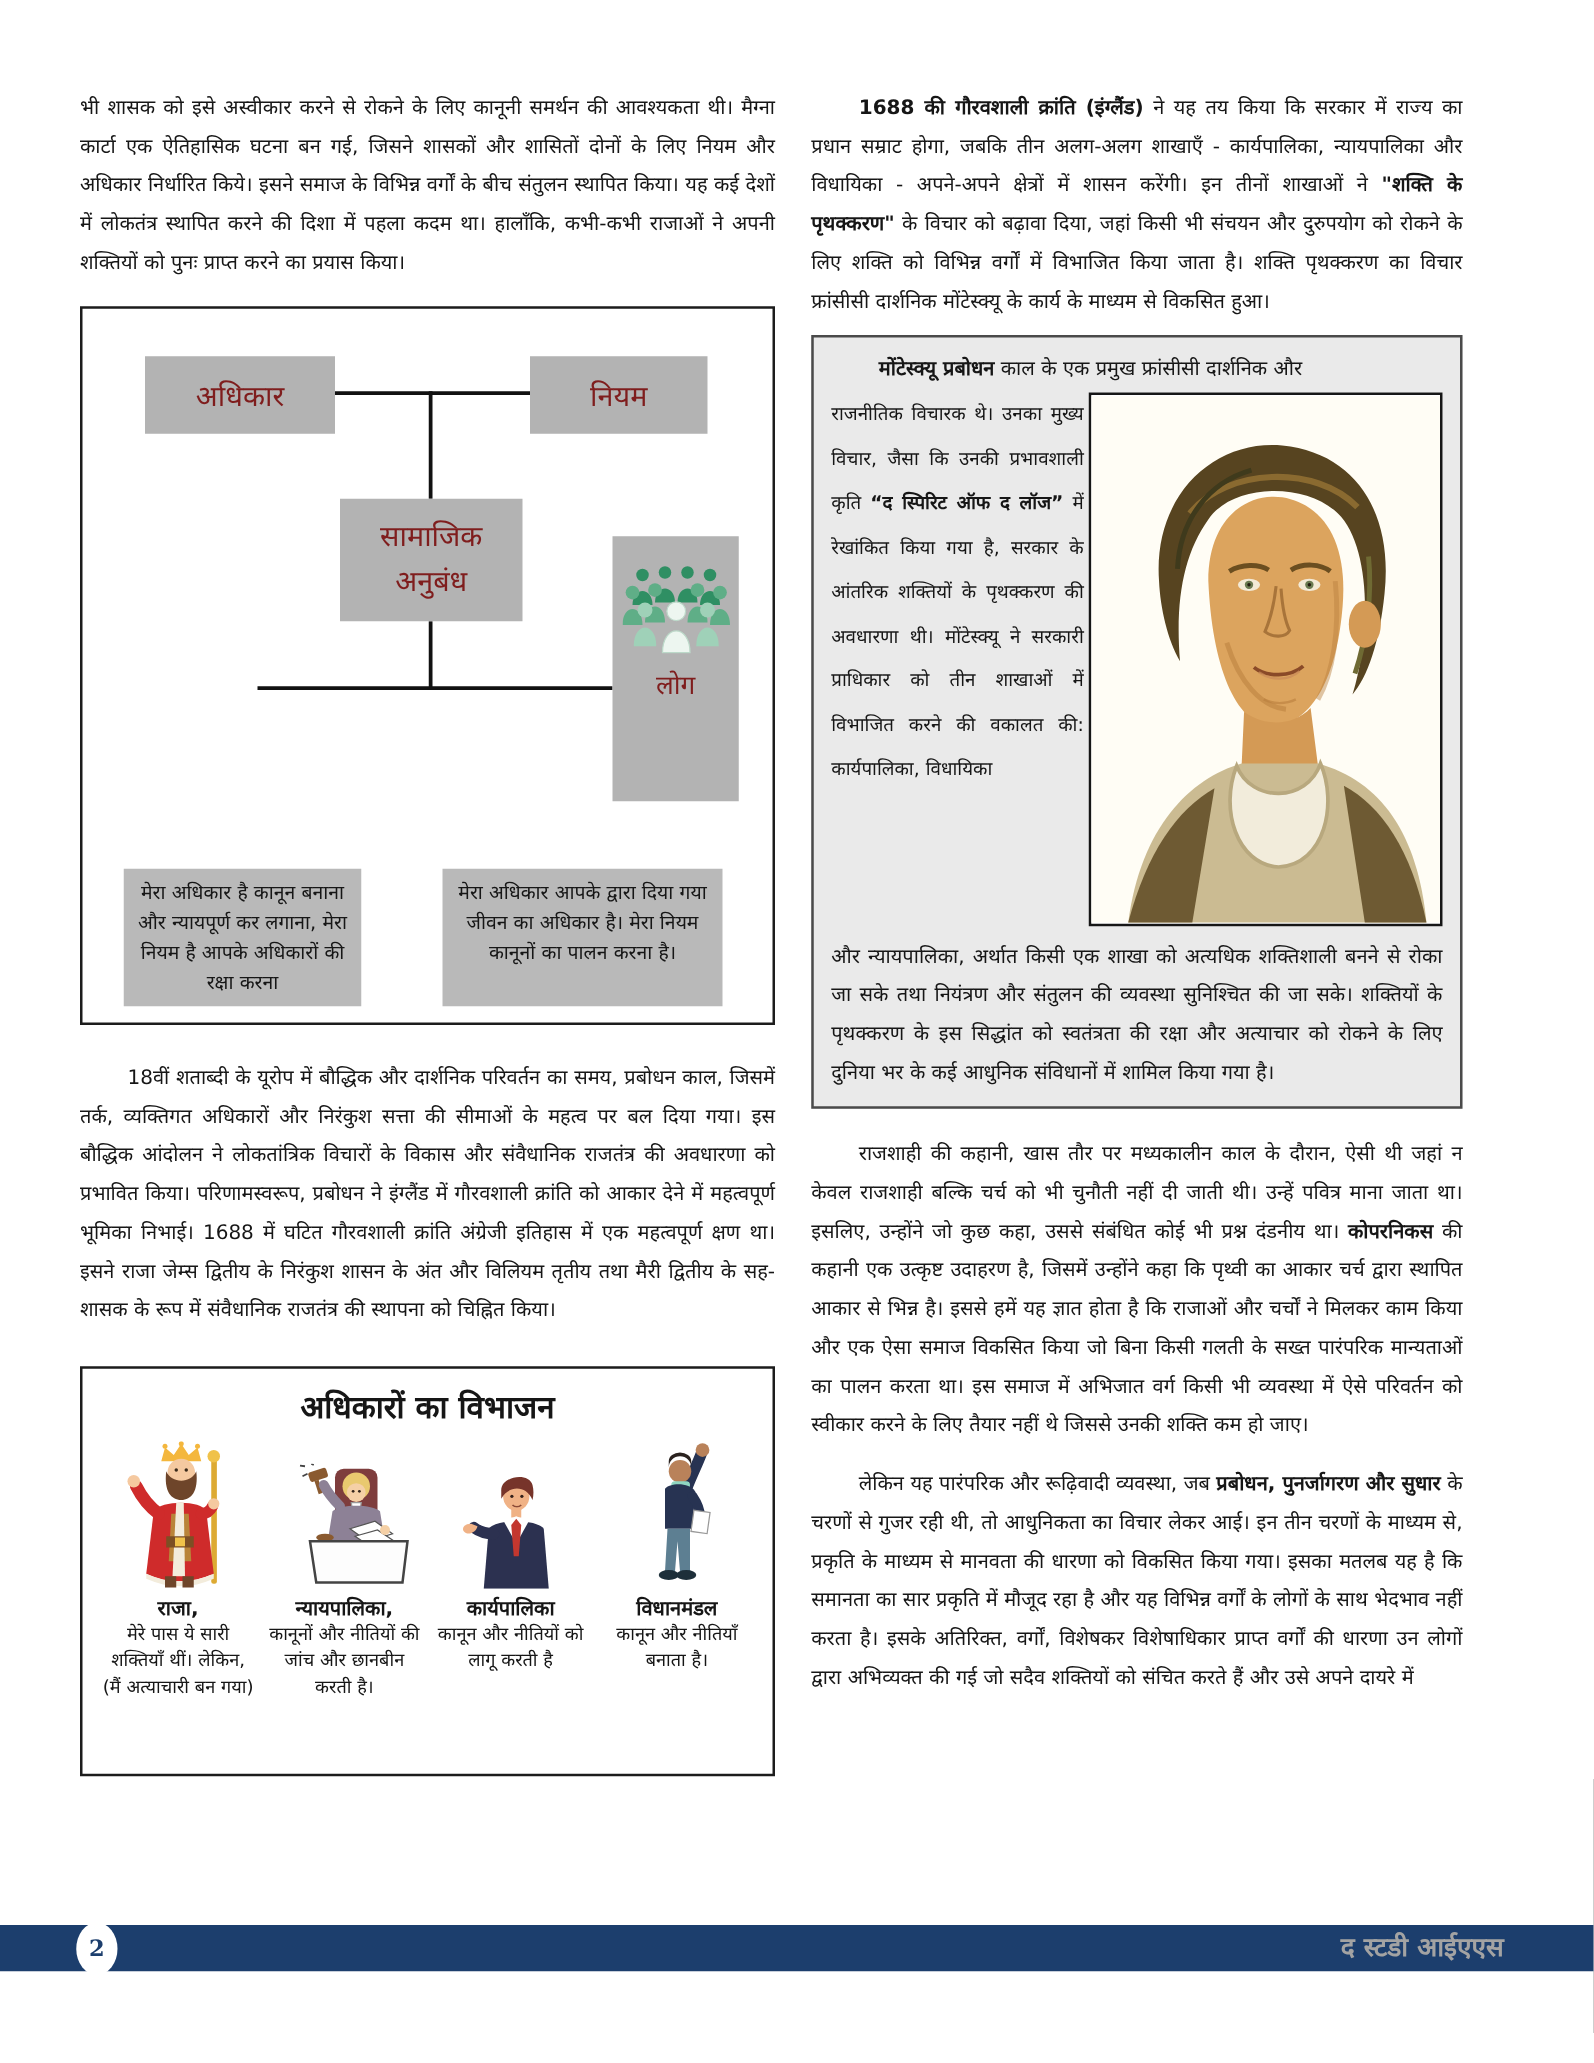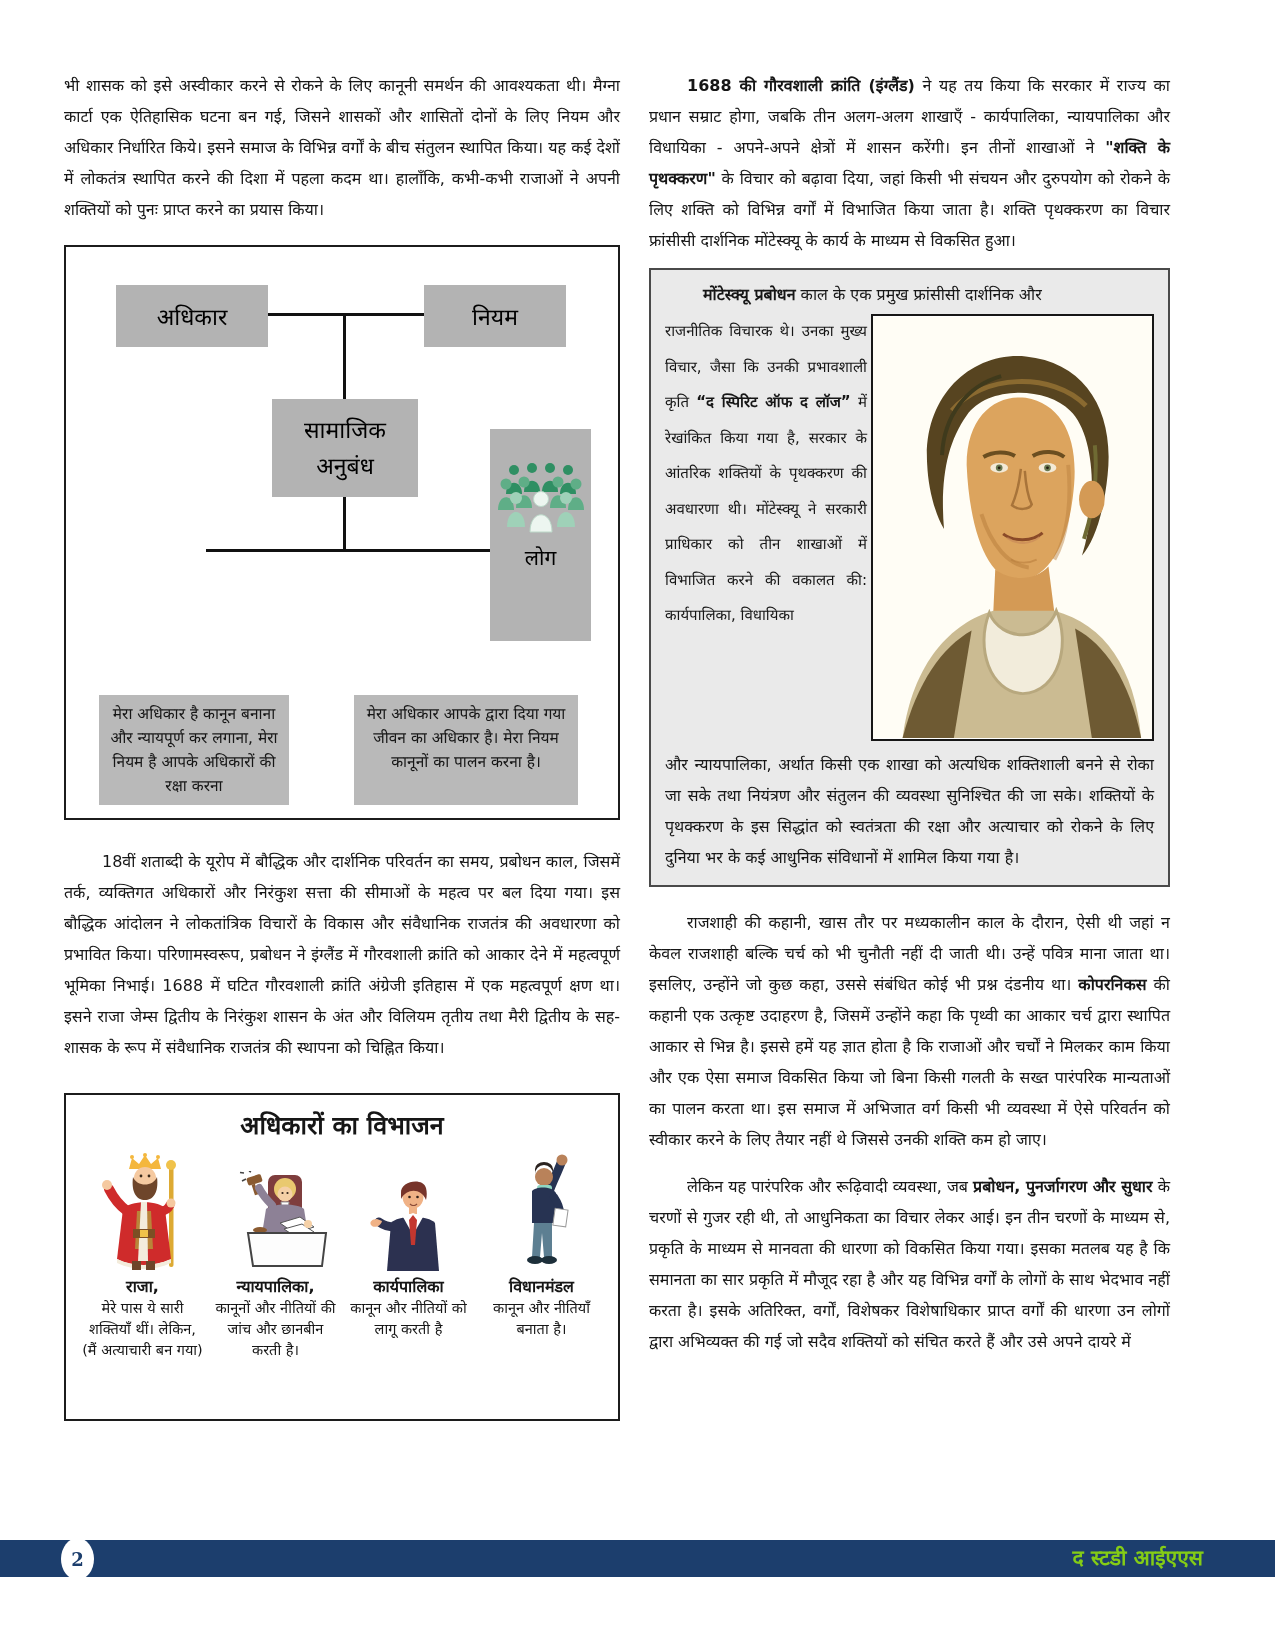--- a/index.html
+++ b/index.html
@@ -15,29 +15,29 @@
   .col-right { left: 649px; width: 521px; }
 
   .para { font-size: 16px; line-height: 31px; text-align: justify; text-indent: 38px; margin-top: 14px; }
   .noindent { text-indent: 0; }
   .b { font-weight: bold; }
 
   
   .dbox { position: relative; border: 2px solid #1c1c1c; background:#fff; }
   .d1 { height: 575px; margin-top: 20px; }
   .gnode {
-    position: absolute; background: #b3b3b3; color:#000000;
+    position: absolute; background: #b3b3b3; color:#7f1d1d;
     display: flex; align-items: center; justify-content: center;
     text-align: center; font-size: 23px;
   }
   .n-rights   { left: 50px;  top: 38px;  width: 152px; height: 62px; }
   .n-rules    { left: 358px; top: 38px;  width: 142px; height: 62px; }
   .n-contract { left: 206px; top: 152px; width: 146px; height: 98px; line-height: 36px; padding: 4px; }
   .n-king   { left: 30px;  top: 182px; width: 110px; height: 212px; flex-direction: column; justify-content: flex-start; padding-top: 12px; font-size: 19px; line-height: 28px; }
-  .n-people { left: 424px; top: 182px; width: 101px; height: 212px; flex-direction: column; justify-content: flex-start; padding-top: 32px; font-size: 21px; }
+  .n-people { left: 424px; top: 182px; width: 101px; height: 212px; flex-direction: column; justify-content: flex-start; padding-top: 22px; font-size: 21px; }
   .nlabel { margin-top: 10px; }
   .dline { position: absolute; background: #111; }
   .lh1 { left: 202px; top: 66px;  width: 156px; height: 3px; }
   .lv1 { left: 277px; top: 66px;  width: 3px;   height: 86px; }
   .lv2 { left: 277px; top: 250px; width: 3px;   height: 55px; }
   .lh2 { left: 140px; top: 302px; width: 284px; height: 3px; }
   .speech {
     position: absolute; background: #b9b9b9; text-align: center;
     font-size: 15.5px; line-height: 24px; padding: 7px 5px;
   }
@@ -65,21 +65,21 @@
   .mbox-bottom { margin-top: 8px; font-size: 16px; line-height: 31px; text-align: justify; }
 
   
   .footer { position: absolute; left: 0; top: 1540px; width: 1275px; height: 37px; background: #1c3e6d; }
   .pagenum {
     position: absolute; left: 61px; top: -2px; width: 33px; height: 42px;
     background: #fff; border-radius: 50%;
     color: #1c3e6d; font-family: "DejaVu Serif", serif; font-weight: bold; font-size: 18px;
     display: flex; align-items: center; justify-content: center;
   }
-  .brand { position: absolute; right: 72px; top: 0; height: 37px; line-height: 37px; color: #84cc16; font-weight: bold; font-size: 21px; }
+  .brand { position: absolute; right: 72px; top: 0; height: 37px; line-height: 37px; color: #a3a3a3; font-weight: bold; font-size: 21px; }
 </style>
 </head>
 <body>
 
 <div class="page">
 
   <div class="col col-left">
 
     <p class="para noindent">भी शासक को इसे अस्वीकार करने से रोकने के लिए कानूनी समर्थन की आवश्यकता थी। मैग्ना कार्टा एक ऐतिहासिक घटना बन गई, जिसने शासकों और शासितों दोनों के लिए नियम और अधिकार निर्धारित किये। इसने समाज के विभिन्न वर्गों के बीच संतुलन स्थापित किया। यह कई देशों में लोकतंत्र स्थापित करने की दिशा में पहला कदम था। हालाँकि, कभी-कभी राजाओं ने अपनी शक्तियों को पुनः प्राप्त करने का प्रयास किया।</p>
 

